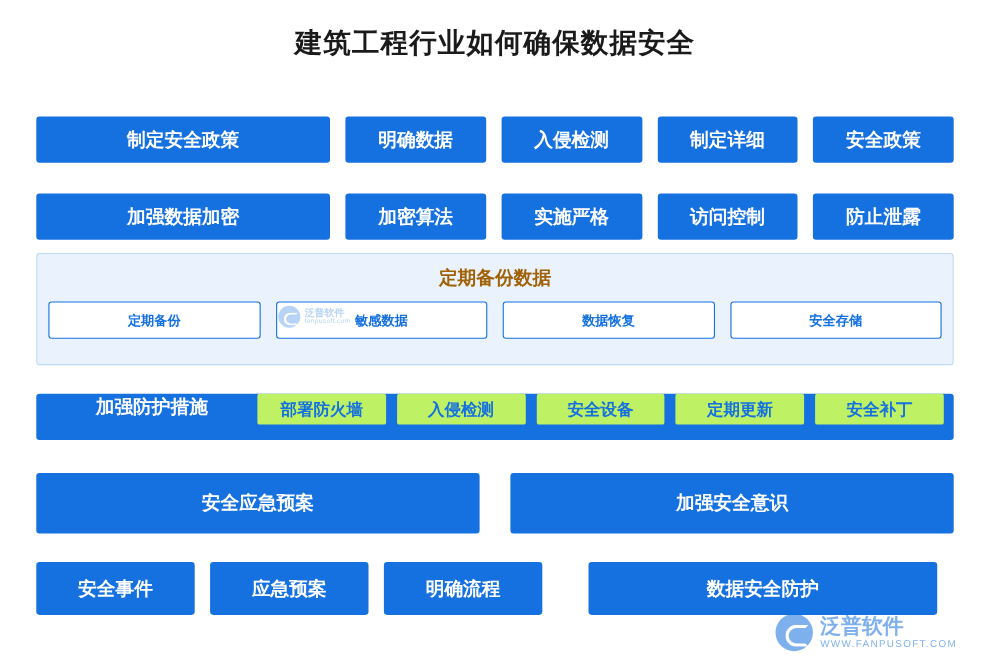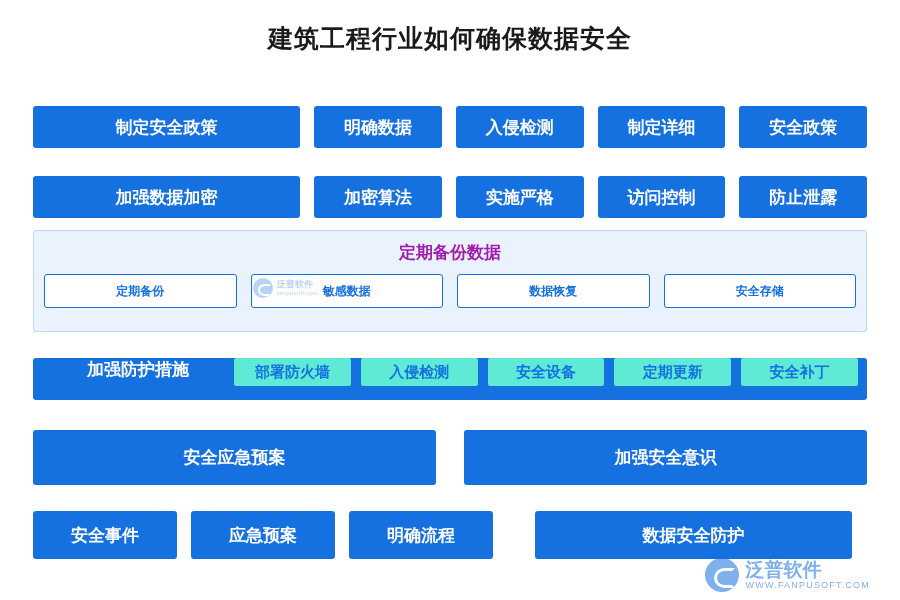--- a/index.html
+++ b/index.html
@@ -80,21 +80,21 @@
     right: 33px;
     top: 230px;
     height: 102px;
     background: #eaf3fd;
     border: 1px solid #bcd9f5;
     border-radius: 3px;
     box-sizing: border-box;
   }
   .panel-title {
     text-align: center;
-    color: #a21caf;
+    color: #a16207;
     font-weight: bold;
     font-size: 17px;
     padding-top: 10px;
   }
   .panel-row {
     display: flex;
     padding: 10px 10px 0 10px;
     box-sizing: border-box;
   }
   .panel-row .cell {
@@ -124,21 +124,21 @@
     color: #ffffff;
     font-weight: bold;
     font-size: 17px;
     width: 192px;
     text-align: center;
     flex: none;
   }
   .r3 .chip {
     flex: 1;
     height: 28px;
-    background: #5eead4;
+    background: #bef264;
     color: #1570e0;
     font-weight: bold;
     font-size: 15px;
     display: flex;
     align-items: center;
     justify-content: center;
     border-radius: 2px;
     margin-right: 10px;
   }
   .r3 .chip:last-child { margin-right: 0; }

